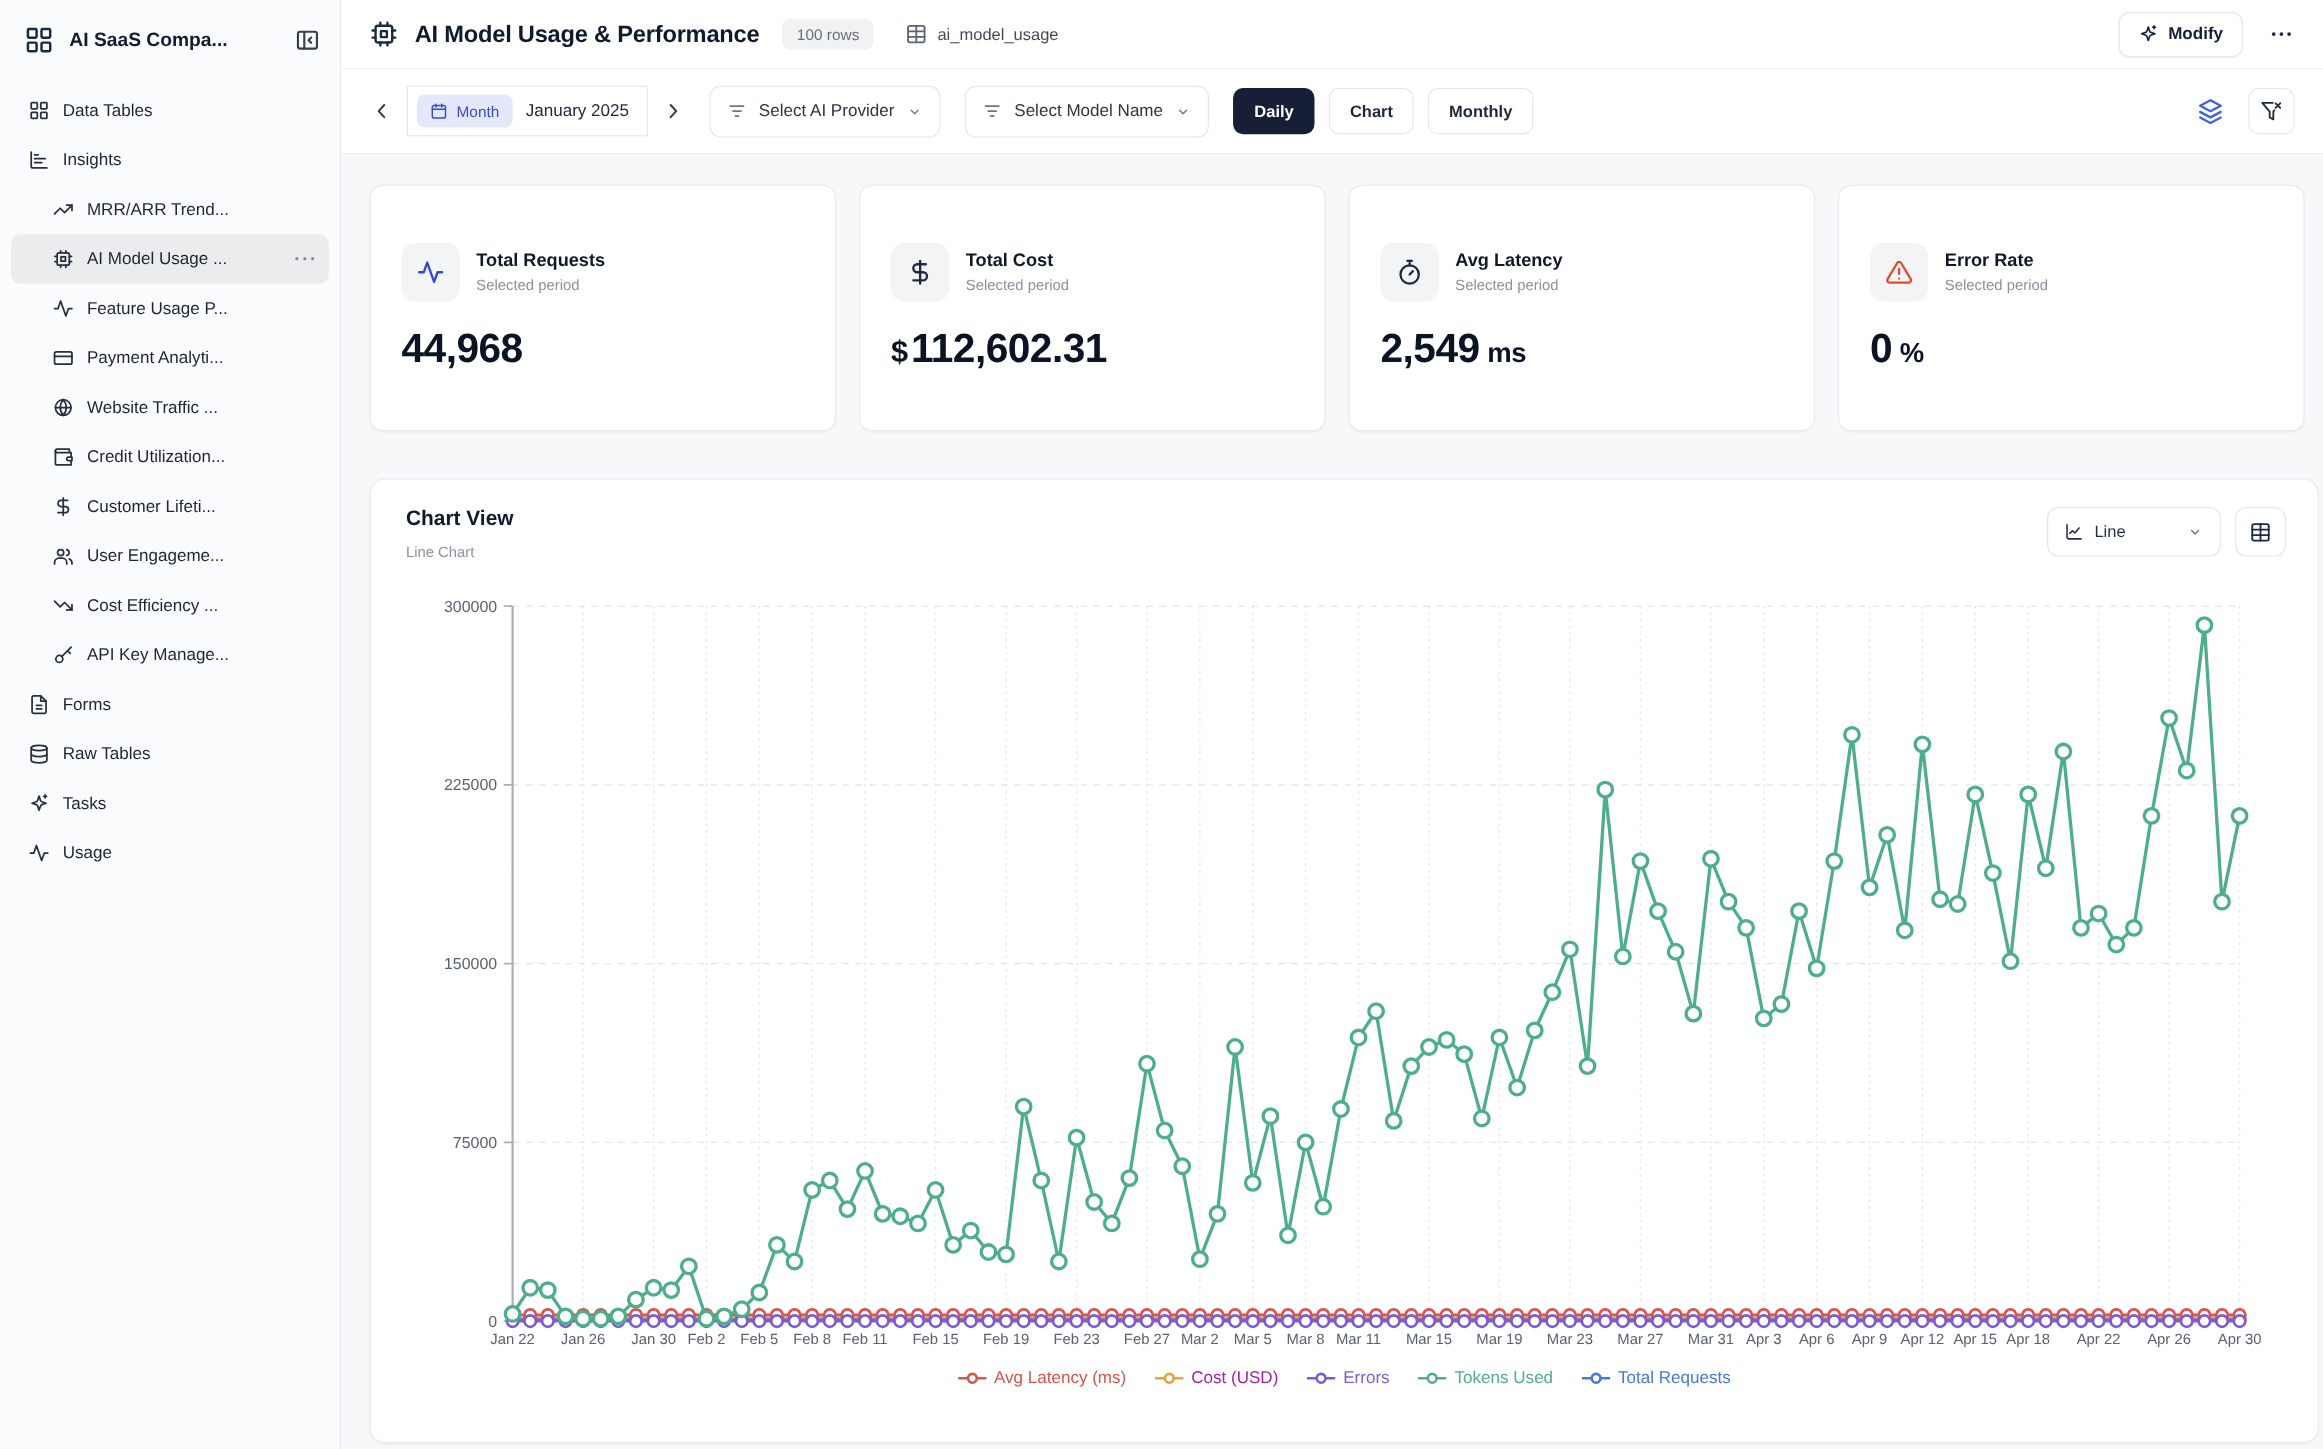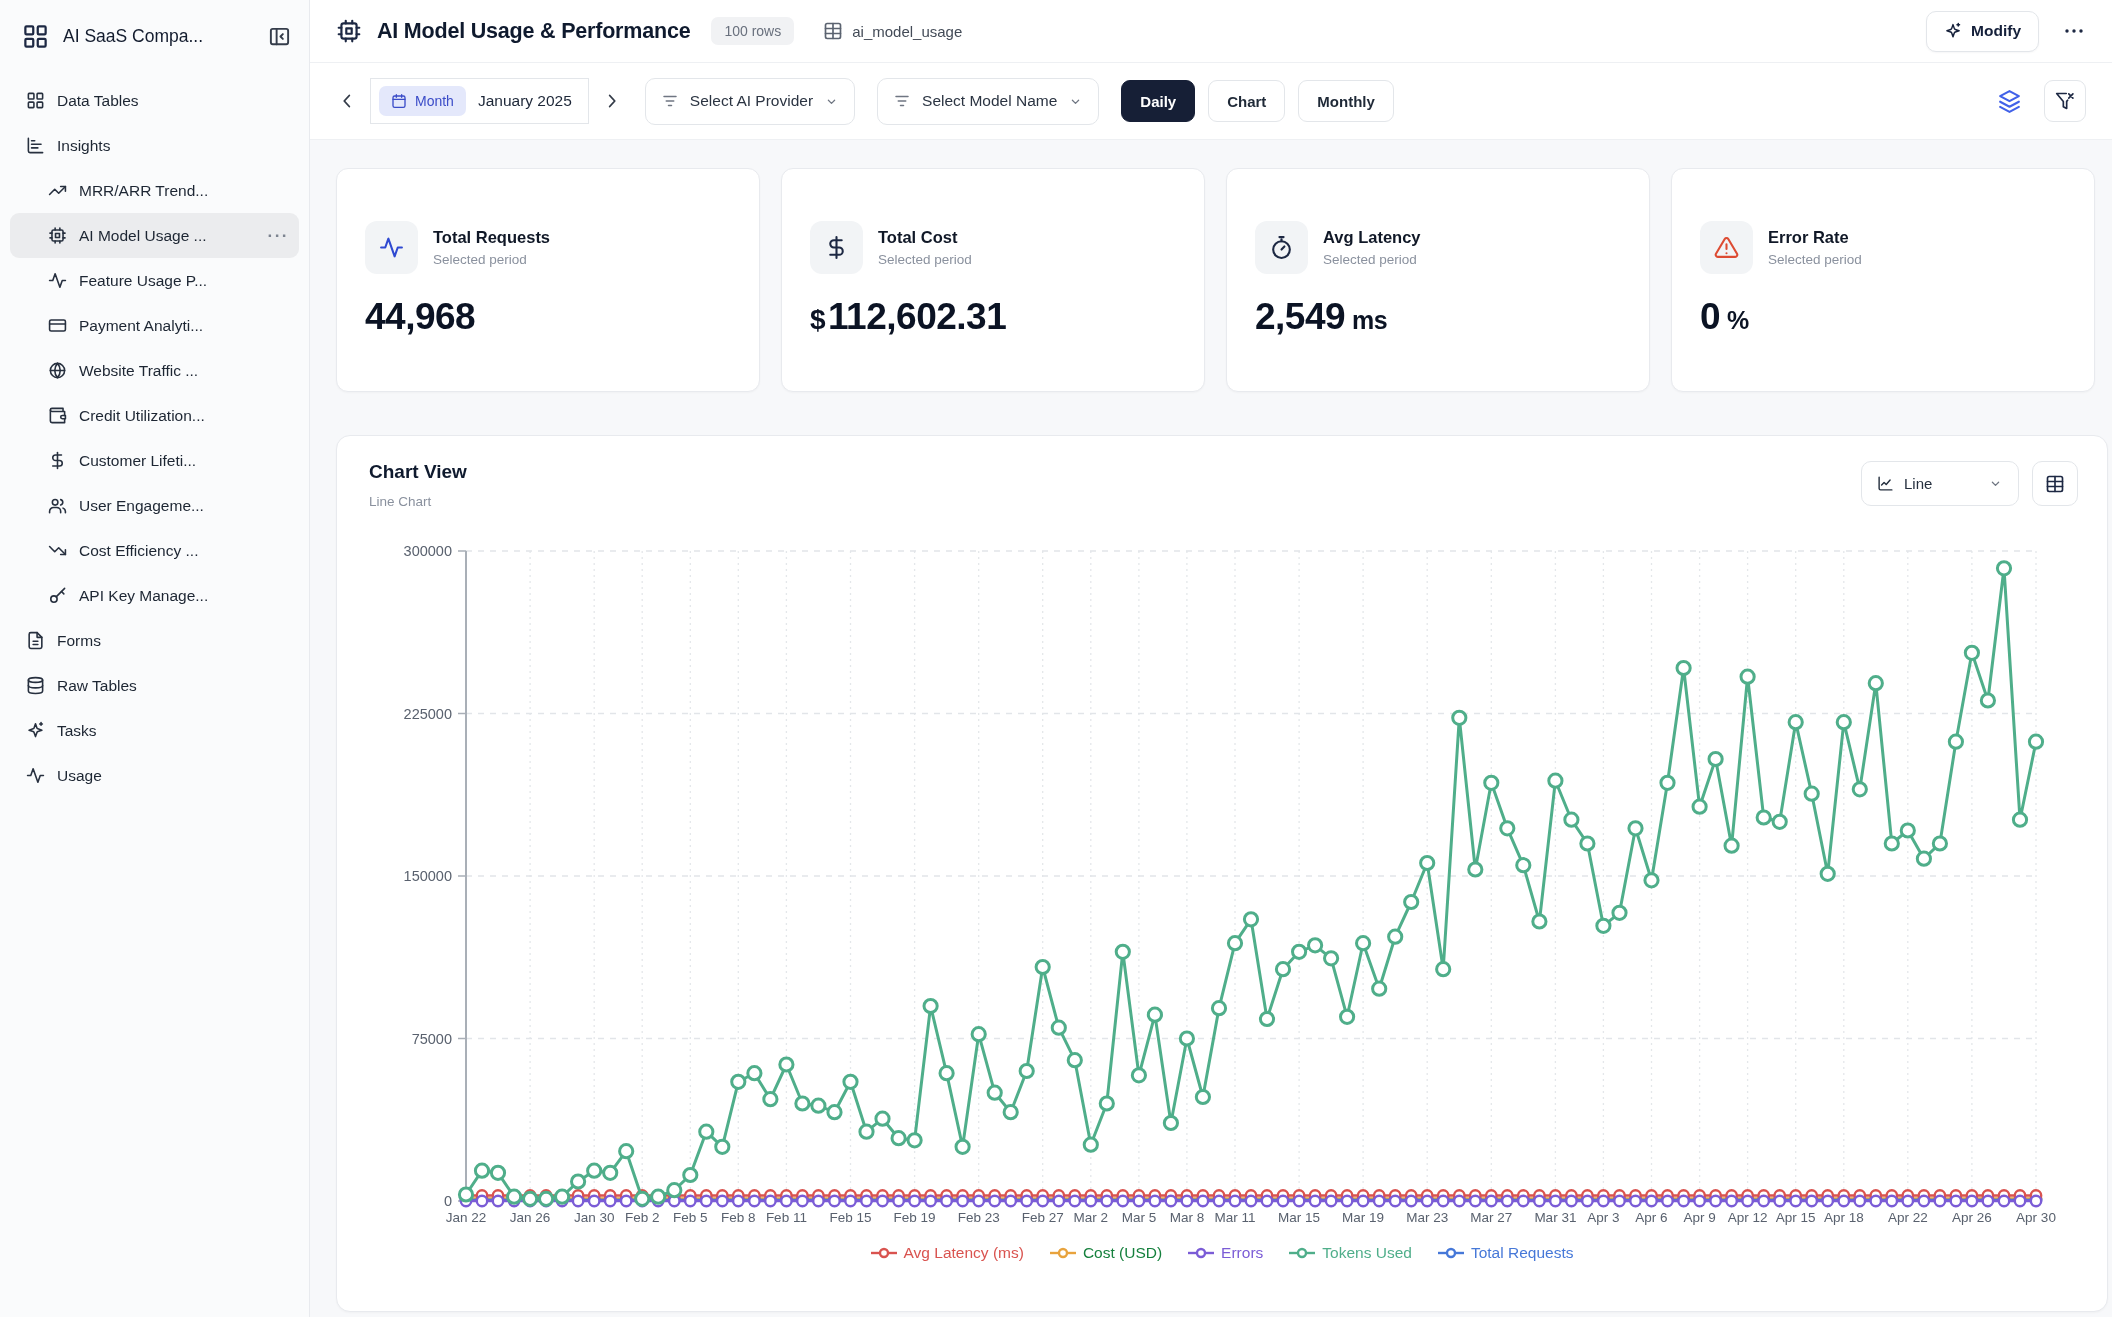--- a/index.html
+++ b/index.html
@@ -4,21 +4,21 @@
 <style>
   * { margin:0; padding:0; box-sizing:border-box; }
   html,body { width:2112px; height:1317px; overflow:hidden;
     font-family:"Liberation Sans", sans-serif; background:#f7f8fa; color:#10182b; }
 
   
   .sidebar { position:absolute; left:0; top:0; width:310px; height:1317px;
     background:#fafbfc; border-right:1px solid #e8eaee; }
   .sb-header { display:flex; align-items:center; gap:14px; padding:23px 18px 18px 22px; }
   .sb-logo { width:27px; height:27px; color:#1d2843; flex:none; }
-  .sb-title { font-size:17.5px; font-weight:400; color:#131c2e; flex:1;
+  .sb-title { font-size:17.5px; font-weight:700; color:#131c2e; flex:1;
     white-space:nowrap; overflow:hidden; }
   .sb-collapse { width:23px; height:23px; color:#353d4b; cursor:pointer; flex:none; }
   .sb-nav { padding:10px 10px 0 10px; }
   .sb-item { height:45px; display:flex; align-items:center; gap:12px;
     padding:0 10px 0 16px; border-radius:9px; font-size:15.5px; color:#1d2633;
     cursor:pointer; white-space:nowrap; }
   .sb-item.lvl1 { padding-left:38px; }
   .sb-item.selected { background:#ebecee; }
   .sb-item .ic { width:19px; height:19px; color:#27303f; flex:none; }
   .sb-item .ic svg, .ic svg { width:100%; height:100%; display:block; }
@@ -1090,21 +1090,21 @@
         </svg>
     </div>
     <div class="legend">
         <span class="lg-item" style="color: rgb(217, 83, 79);">
           <svg width="26" height="14" viewBox="0 0 26 14">
             <line x1="0" y1="7" x2="26" y2="7" stroke="#d9534f" stroke-width="2.4"></line>
             <circle cx="13" cy="7" r="4" fill="#fff" stroke="#d9534f" stroke-width="2.4"></circle>
           </svg>
           <span>Avg Latency (ms)</span>
         </span>
-        <span class="lg-item" style="color: #15803d;">
+        <span class="lg-item" style="color: #a21caf;">
           <svg width="26" height="14" viewBox="0 0 26 14">
             <line x1="0" y1="7" x2="26" y2="7" stroke="#e8a33d" stroke-width="2.4"></line>
             <circle cx="13" cy="7" r="4" fill="#fff" stroke="#e8a33d" stroke-width="2.4"></circle>
           </svg>
           <span>Cost (USD)</span>
         </span>
         <span class="lg-item" style="color: rgb(123, 92, 214);">
           <svg width="26" height="14" viewBox="0 0 26 14">
             <line x1="0" y1="7" x2="26" y2="7" stroke="#7b5cd6" stroke-width="2.4"></line>
             <circle cx="13" cy="7" r="4" fill="#fff" stroke="#7b5cd6" stroke-width="2.4"></circle>

